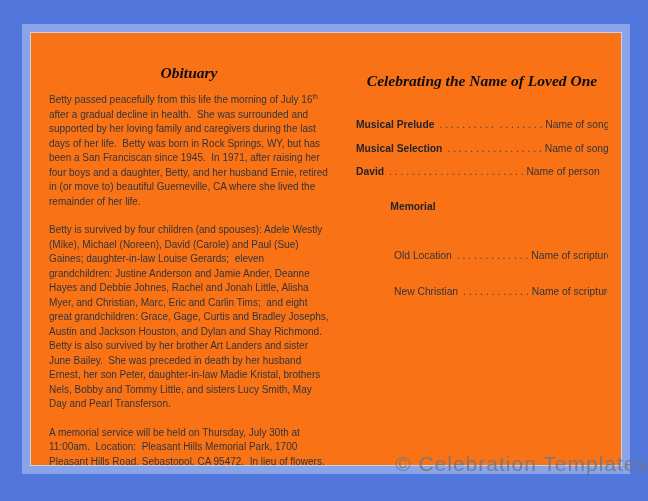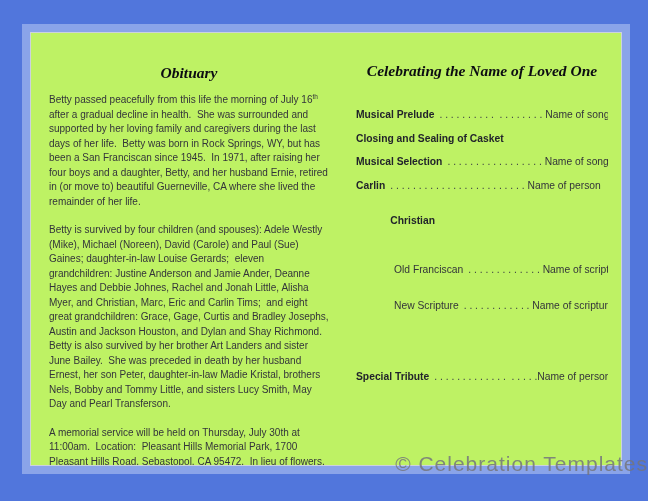--- a/index.html
+++ b/index.html
@@ -13,38 +13,38 @@
   }
   .inner{
     height:100%;
     box-sizing:border-box;
     background:#8aa4e9;
     padding:8px;
   }
   .content{
     height:100%;
     box-sizing:border-box;
-    background:#bef264;
+    background:#f97316;
     border:1px solid #ccd2de;
     display:flex;
     overflow:hidden;
     padding:0 14px 0 18px;
   }
   .col-left{width:280px;flex:none;}
   .col-right{width:252px;flex:none;margin-left:27px;}
   .col-title{
     font-family:"Liberation Serif", serif;
     font-weight:bold;font-style:italic;
     font-size:15.5px;line-height:19px;
     color:#0c0c12;
     text-align:center;
     margin:0;
   }
   .col-left .col-title{margin-top:30px;}
-  .col-right .col-title{margin-top:28px;}
+  .col-right .col-title{margin-top:38px;}
   .body-para{
     font-size:10px;line-height:14.5px;
     color:#33343a;
     white-space:pre-wrap;
     margin:0 0 14px 0;
   }
   .body-para.first{margin-top:11px;}
   .body-para sup{font-size:6.5px;line-height:0;}
   .program{margin-top:29px;}
   .p-row{
@@ -87,36 +87,34 @@
 
       <div class="col-right">
         <h2 class="col-title">Celebrating the Name of Loved One</h2>
 
         <div class="program">
 
           <div class="p-row"><span class="p-label">Musical Prelude</span><span class="p-dots">. . . . . . . . . .  . . . . . . . . </span><span class="p-val">Name of song</span></div>
 
 
 
-          <div class="p-row"><span class="p-label">Closing and Sealing of Casket</span></div>
 
           <div class="p-row"><span class="p-label">Musical Selection</span><span class="p-dots">. . . . . . . . . . . . . . . . . </span><span class="p-val">Name of song</span></div>
 
-          <div class="p-row"><span class="p-label">Carlin</span><span class="p-dots">. . . . . . . . . . . . . . . . . . . . . . . . </span><span class="p-val">Name of person</span></div>
+          <div class="p-row"><span class="p-label">David</span><span class="p-dots">. . . . . . . . . . . . . . . . . . . . . . . . </span><span class="p-val">Name of person</span></div>
 
           <div class="p-row">
-            <span class="p-label">Christian</span>
+            <span class="p-label">Memorial</span>
             <div class="p-sub">
-              <div class="p-subrow"><span class="p-sublabel">Old Franciscan</span><span class="p-dots">. . . . . . . . . . . . . </span><span class="p-val">Name of scripture</span></div>
-              <div class="p-subrow"><span class="p-sublabel">New Scripture</span><span class="p-dots">. . . . . . . . . . . . </span><span class="p-val">Name of scripture</span></div>
+              <div class="p-subrow"><span class="p-sublabel">Old Location</span><span class="p-dots">. . . . . . . . . . . . . </span><span class="p-val">Name of scripture</span></div>
+              <div class="p-subrow"><span class="p-sublabel">New Christian</span><span class="p-dots">. . . . . . . . . . . . </span><span class="p-val">Name of scripture</span></div>
             </div>
           </div>
 
 
-          <div class="p-row"><span class="p-label">Special Tribute</span><span class="p-dots">. . . . . . . . . . . . .  . . . . .</span><span class="p-val">Name of person</span></div>
 
         </div>
       </div>
 
     </div>
   </div>
 
   <div class="watermark">© Celebration Templates</div>
 </div>
 

